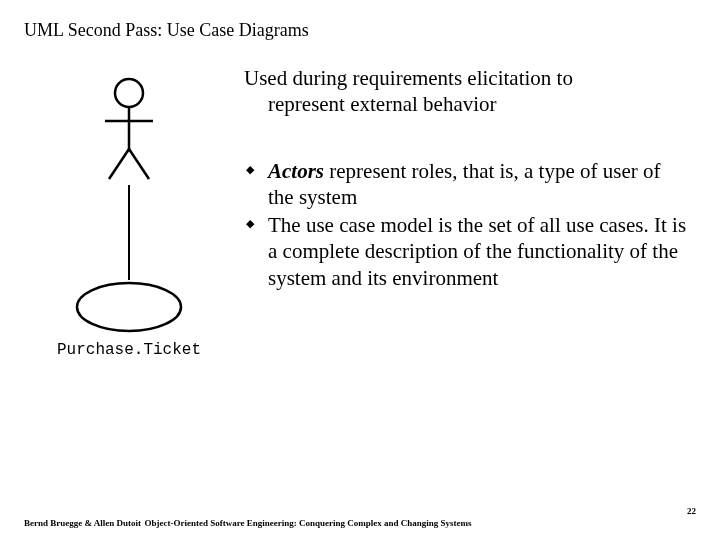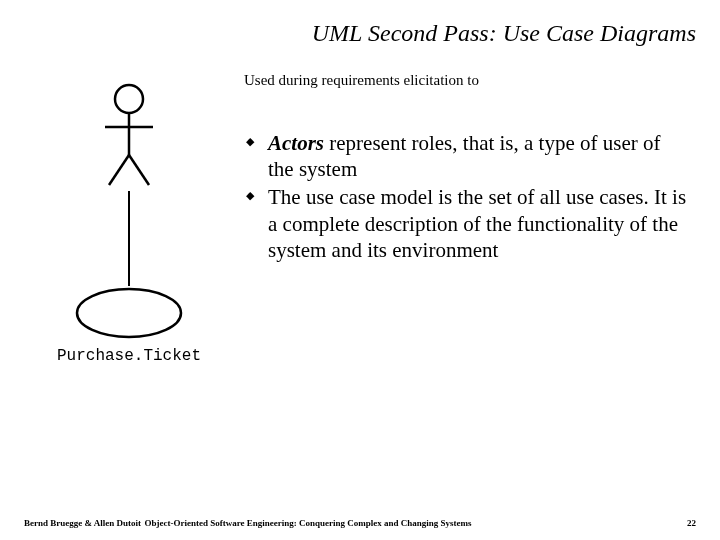--- a/index.html
+++ b/index.html
@@ -6,24 +6,22 @@
   body {
     width: 720px;
     height: 540px;
     background: #fff;
     font-family: "Times New Roman", Times, serif;
     color: #000;
     position: relative;
     overflow: hidden;
   }
   .title {
-    font-style: italic;
-    font-size: 24px;
+    font-size: 18px;
     padding: 20px 24px 6px 24px;
-    text-align: right;
   }
   .content {
     display: flex;
     padding: 18px 24px 0 24px;
   }
   .left-col {
     width: 210px;
     flex-shrink: 0;
     display: flex;
     flex-direction: column;
@@ -52,21 +50,21 @@
   .usecase-label {
     font-family: "Courier New", Courier, monospace;
     font-size: 16px;
     margin-top: 6px;
   }
   .right-col {
     flex: 1;
     padding-left: 4px;
   }
   .intro {
-    font-size: 15px;
+    font-size: 21px;
     line-height: 1.25;
     padding-left: 6px;
     text-indent: -0px;
     margin-bottom: 22px;
     padding-right: 10px;
   }
   .intro-wrap {
     padding-left: 24px;
   }
   .bullets {
@@ -107,21 +105,21 @@
   .footer-center {
     position: absolute;
     left: 0;
     width: 616px;
     text-align: center;
     bottom: 0;
   }
   .footer-right {
     position: absolute;
     right: 24px;
-    bottom: 0;
+    bottom: 12px;
   }
   .bi { font-weight: bold; font-style: italic; }
 </style>
 </head>
 <body>
 
 <div class="title">UML Second Pass: Use Case Diagrams</div>
 
 <div class="content">
 
@@ -143,20 +141,21 @@
     <svg class="usecase-icon" viewBox="0 0 110 55">
       <ellipse cx="55" cy="27" rx="52" ry="24" fill="none" stroke="#000" stroke-width="2.5"></ellipse>
     </svg>
 
     <div class="usecase-label">Purchase.Ticket</div>
   </div>
 
   <div class="right-col">
     <div class="intro">
       <span>Used during requirements elicitation to</span><br>
+      <span class="intro-wrap">represent external behavior</span>
     </div>
 
     <ul class="bullets">
       <li>
         <span class="bi">Actors</span><span> represent roles, that is, a type of user of the system</span>
       </li>
       <li>
         <span class="bi"></span><span>The use case model is  the set of all use cases. It is a complete description of the functionality of the  system and its environment</span>
       </li>
     </ul>

